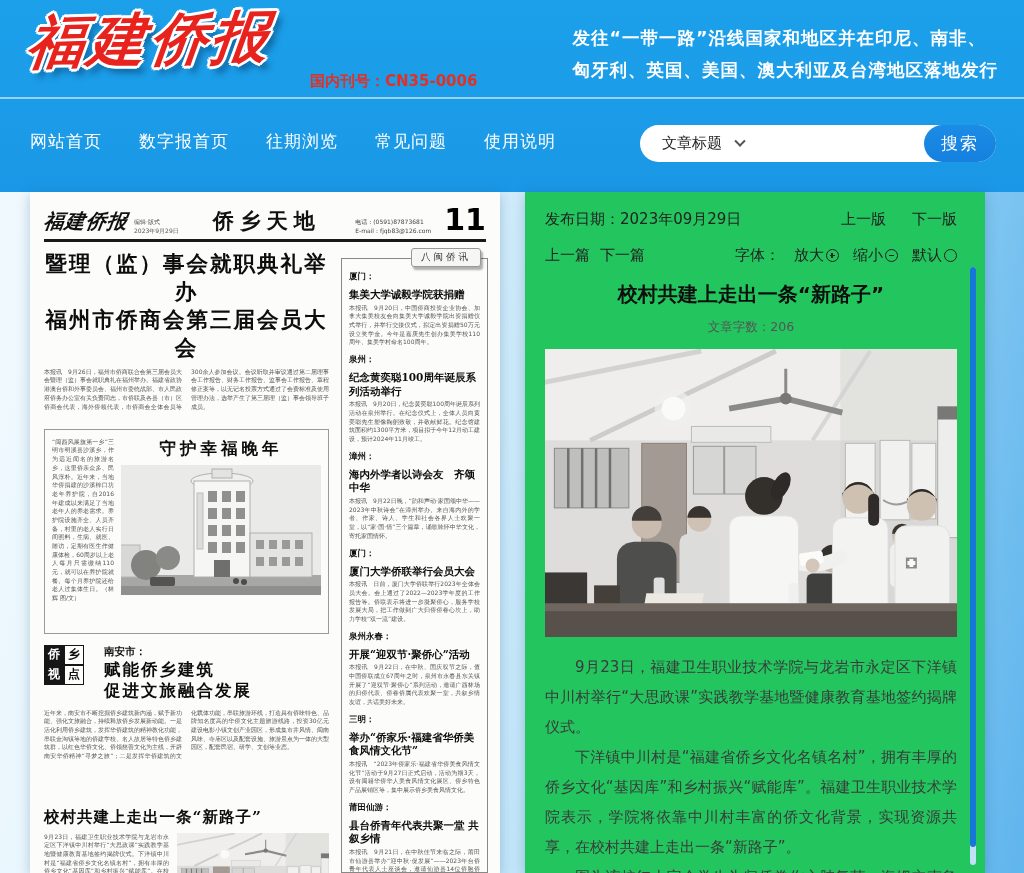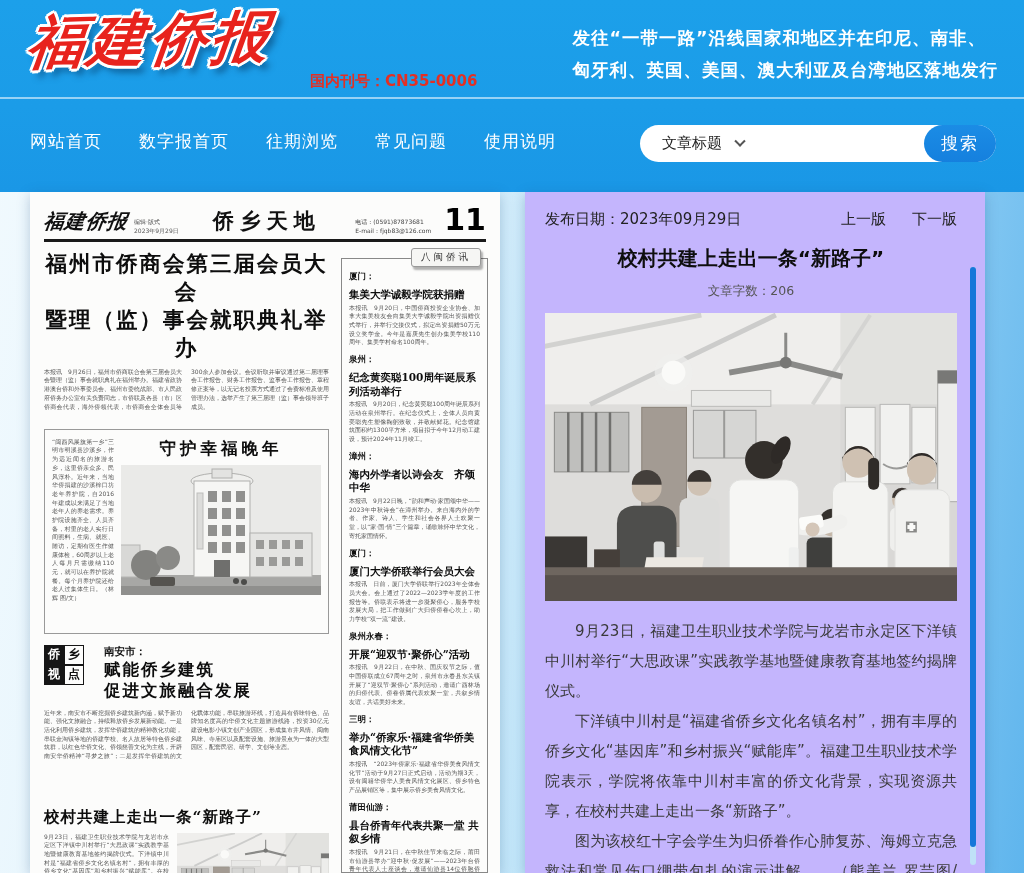--- a/index.html
+++ b/index.html
@@ -33,21 +33,21 @@
     transform:rotate(45deg) translate(-2px,-2px); }
   .search-btn { margin-left:auto; width:72px; height:37px; border-radius:19px;
     background:linear-gradient(180deg,#1b8ce5,#1580de); color:#fff; font-size:17px;
     display:flex; align-items:center; justify-content:center; cursor:pointer; letter-spacing:2px; }
 
   
   .left-card { position:absolute; left:30px; top:192px; width:470px; height:681px;
     background:#fcfcfb; box-shadow:0 3px 12px rgba(30,80,130,.28); overflow:hidden;
     font-family:"DejaVu Serif","Liberation Serif",serif; color:#2b2b2b; }
   .right-card { position:absolute; left:525px; top:192px; width:460px; height:681px;
-    background:#c4b5fd; box-shadow:0 3px 12px rgba(30,80,130,.28); overflow:hidden; }
+    background:#22c55e; box-shadow:0 3px 12px rgba(30,80,130,.28); overflow:hidden; }
 
   
   .paper { position:relative; width:100%; height:100%; padding:13px 14px; }
   .mast { display:flex; align-items:flex-end; }
   .mast-logo { font-size:20px; font-weight:900; font-style:italic; letter-spacing:1px;
     transform:skewX(-8deg); color:#111; white-space:nowrap; }
   .mast-meta { margin-left:6px; font-size:6px; color:#555; line-height:1.5; font-family:"DejaVu Sans",sans-serif; }
   .mast-title { font-size:21px; font-weight:900; letter-spacing:6px; margin-left:34px; color:#111; }
   .mast-contact { margin-left:auto; text-align:left; font-size:6px; color:#444; line-height:1.5;
     font-family:"DejaVu Sans",sans-serif; }
@@ -274,22 +274,22 @@
       <span class="mast-contact">
         <div>电话：(0591)87873681</div>
         <div>E-mail：fjqb83@126.com</div>
       </span>
       <span class="mast-pageno">11</span>
     </div>
     <div class="mast-rule"></div>
 
     <div class="leftcol">
       <div class="headline1">
+        <div>暨理（监）事会就职典礼举办</div>
         <div>福州市侨商会第三届会员大会</div>
-        <div>暨理（监）事会就职典礼举办</div>
       </div>
       <div class="greek lead-body">本报讯　9月26日，福州市侨商联合会第三届会员大会暨理（监）事会就职典礼在福州举办。福建省政协港澳台侨和外事委员会、福州市委统战部、市人民政府侨务办公室有关负责同志，市侨联及各县（市）区侨商会代表，海外侨领代表，市侨商会全体会员等300余人参加会议。会议听取并审议通过第二届理事会工作报告、财务工作报告、监事会工作报告、章程修正案等，以无记名投票方式通过了会费标准及使用管理办法，选举产生了第三届理（监）事会领导班子成员。</div>
 
       <div class="feature">
         <div class="greek feature-left">“闽西风展旗第一乡”三明市明溪县沙溪乡，作为远近闻名的旅游名乡，这里侨亲众多、民风淳朴。近年来，当地华侨捐建的沙溪梓口坊老年养护院，自2016年建成以来满足了当地老年人的养老需求。养护院设施齐全、人员齐备，村里的老人实行日间照料，生病、就医、随访，定期有医生作健康体检，60周岁以上老人每月只需缴纳110元，就可以在养护院就餐。每个月养护院还给老人过集体生日。（林辉 图/文）</div>
         <div class="feature-right">
           <div class="feature-h2">守护幸福晚年</div>
           <svg class="feature-photo" viewBox="0 0 210 130" preserveAspectRatio="xMidYMid slice">
               <use href="#sym-building"></use>
             </svg>
@@ -367,20 +367,41 @@
 
 <div class="right-card">
   <div class="reader">
     <div class="meta-row">
       <span>发布日期：2023年09月29日</span>
       <span class="links">
         <span class="link">上一版</span>
         <span class="link">下一版</span>
       </span>
     </div>
+    <div class="meta-row meta-row2">
+      <span class="links-tight">
+        <span class="link">上一篇</span>
+        <span class="link">下一篇</span>
+      </span>
+      <span class="fontctl">
+        <span>字体：</span>
+        <span class="fbtn">
+          <span>放大</span>
+          <span class="circle-icon plus"></span>
+        </span>
+        <span class="fbtn">
+          <span>缩小</span>
+          <span class="circle-icon minus"></span>
+        </span>
+        <span class="fbtn">
+          <span>默认</span>
+          <span class="circle-icon"></span>
+        </span>
+      </span>
+    </div>
 
     <div class="art-title">校村共建上走出一条“新路子”</div>
     <div class="art-count">文章字数：206</div>
 
     <svg class="art-photo" viewBox="0 0 420 290" preserveAspectRatio="xMidYMid slice">
         <use href="#sym-ceremony"></use>
       </svg>
 
     <div class="art-body">
       <p>9月23日，福建卫生职业技术学院与龙岩市永定区下洋镇中川村举行“大思政课”实践教学基地暨健康教育基地签约揭牌仪式。</p>

